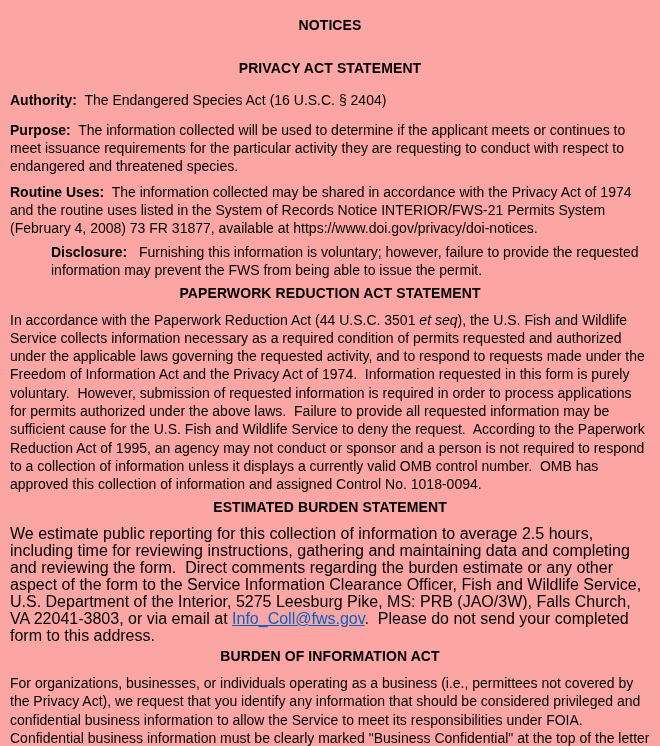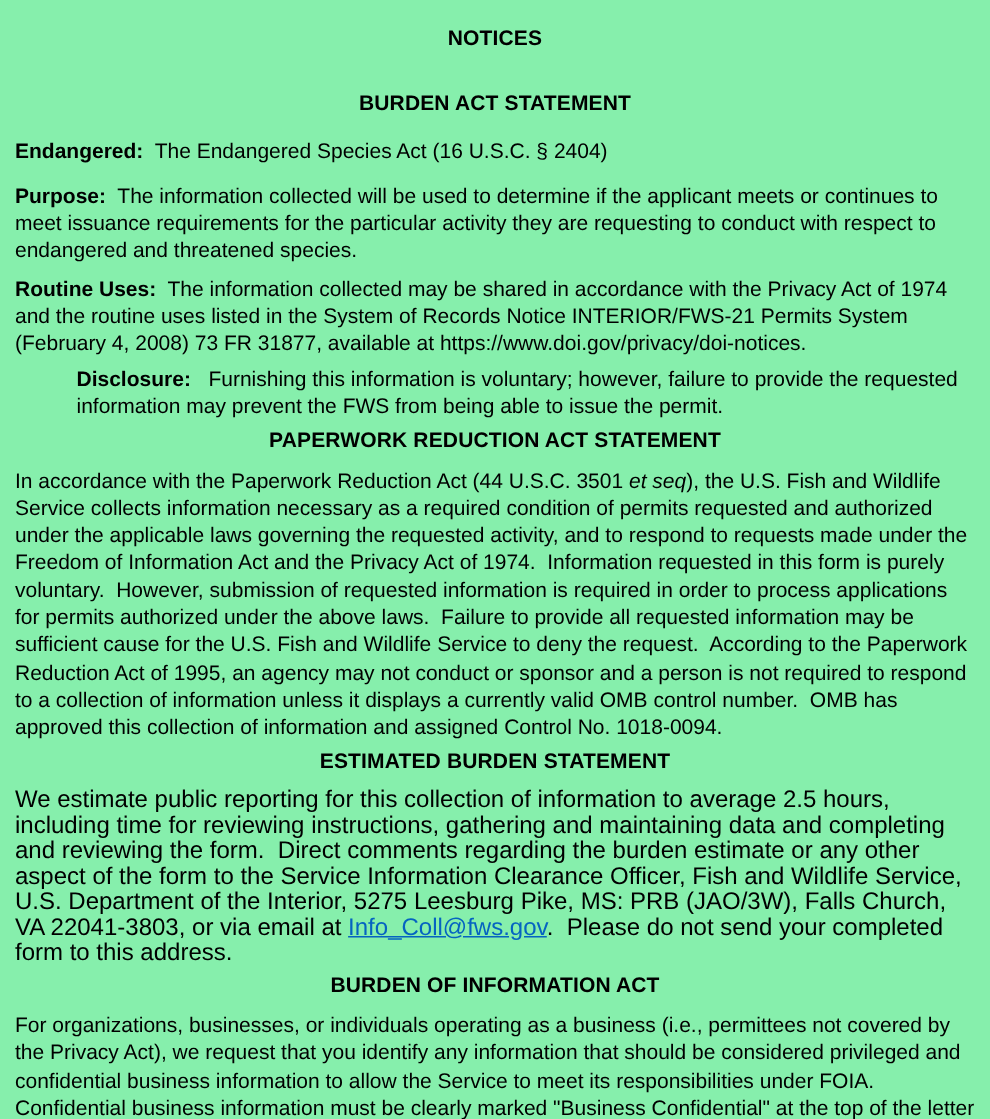--- a/index.html
+++ b/index.html
@@ -1,21 +1,21 @@
 <!DOCTYPE html>
 <html><head>
 <meta charset="utf-8">
 <style>
   html, body { margin: 0; padding: 0; background: #ffffff; }
   .page {
     width: 660px;
     height: 746px;
     box-sizing: border-box;
     padding: 16px 10px 0 10px;
-    background: #86efac;
+    background: #fca5a5;
     color: #000000;
     font-family: "Liberation Sans", sans-serif;
     font-size: 14px;
     line-height: 18.3px;
     overflow: hidden;
   }
   .heading {
     font-size: 14px;
     font-weight: bold;
     text-align: center;
@@ -49,23 +49,23 @@
   .h-foia      { margin-top: 3px; }
   .p-foia      { margin-top: 9px; }
 </style>
 </head>
 <body>
 
 <div class="page">
 
   <h1 class="heading">NOTICES</h1>
 
-  <h2 class="heading h-privacy">BURDEN ACT STATEMENT</h2>
+  <h2 class="heading h-privacy">PRIVACY ACT STATEMENT</h2>
 
-  <p class="para p-authority"><b class="lead">Endangered:</b><span>  The Endangered Species Act (16 U.S.C. § 2404)</span></p>
+  <p class="para p-authority"><b class="lead">Authority:</b><span>  The Endangered Species Act (16 U.S.C. § 2404)</span></p>
 
   <p class="para p-purpose"><b class="lead">Purpose:</b><span>  The information collected will be used to determine if the applicant meets or continues to meet issuance requirements for the particular activity they are requesting to conduct with respect to endangered and threatened species.</span></p>
 
   <p class="para p-routine"><b class="lead">Routine Uses:</b><span>  The information collected may be shared in accordance with the Privacy Act of 1974 and the routine uses listed in the System of Records Notice INTERIOR/FWS-21 Permits System (February 4, 2008) 73 FR 31877, available at https://www.doi.gov/privacy/doi-notices.</span></p>
 
   <p class="para p-disclosure"><b class="lead">Disclosure:</b><span>   Furnishing this information is voluntary; however, failure to provide the requested information may prevent the FWS from being able to issue the permit.</span></p>
 
   <h2 class="heading h-paperwork">PAPERWORK REDUCTION ACT STATEMENT</h2>
 
   <p class="para p-paperwork"><span>In accordance with the Paperwork Reduction Act (44 U.S.C. 3501 </span><span class="italic">et seq</span><span>), the U.S. Fish and Wildlife Service collects information necessary as a required condition of permits requested and authorized under the applicable laws governing the requested activity, and to respond to requests made under the Freedom of Information Act and the Privacy Act of 1974.  Information requested in this form is purely voluntary.  However, submission of requested information is required in order to process applications for permits authorized under the above laws.  Failure to provide all requested information may be sufficient cause for the U.S. Fish and Wildlife Service to deny the request.  According to the Paperwork Reduction Act of 1995, an agency may not conduct or sponsor and a person is not required to respond to a collection of information unless it displays a currently valid OMB control number.  OMB has approved this collection of information and assigned Control No. 1018-0094.</span></p>

